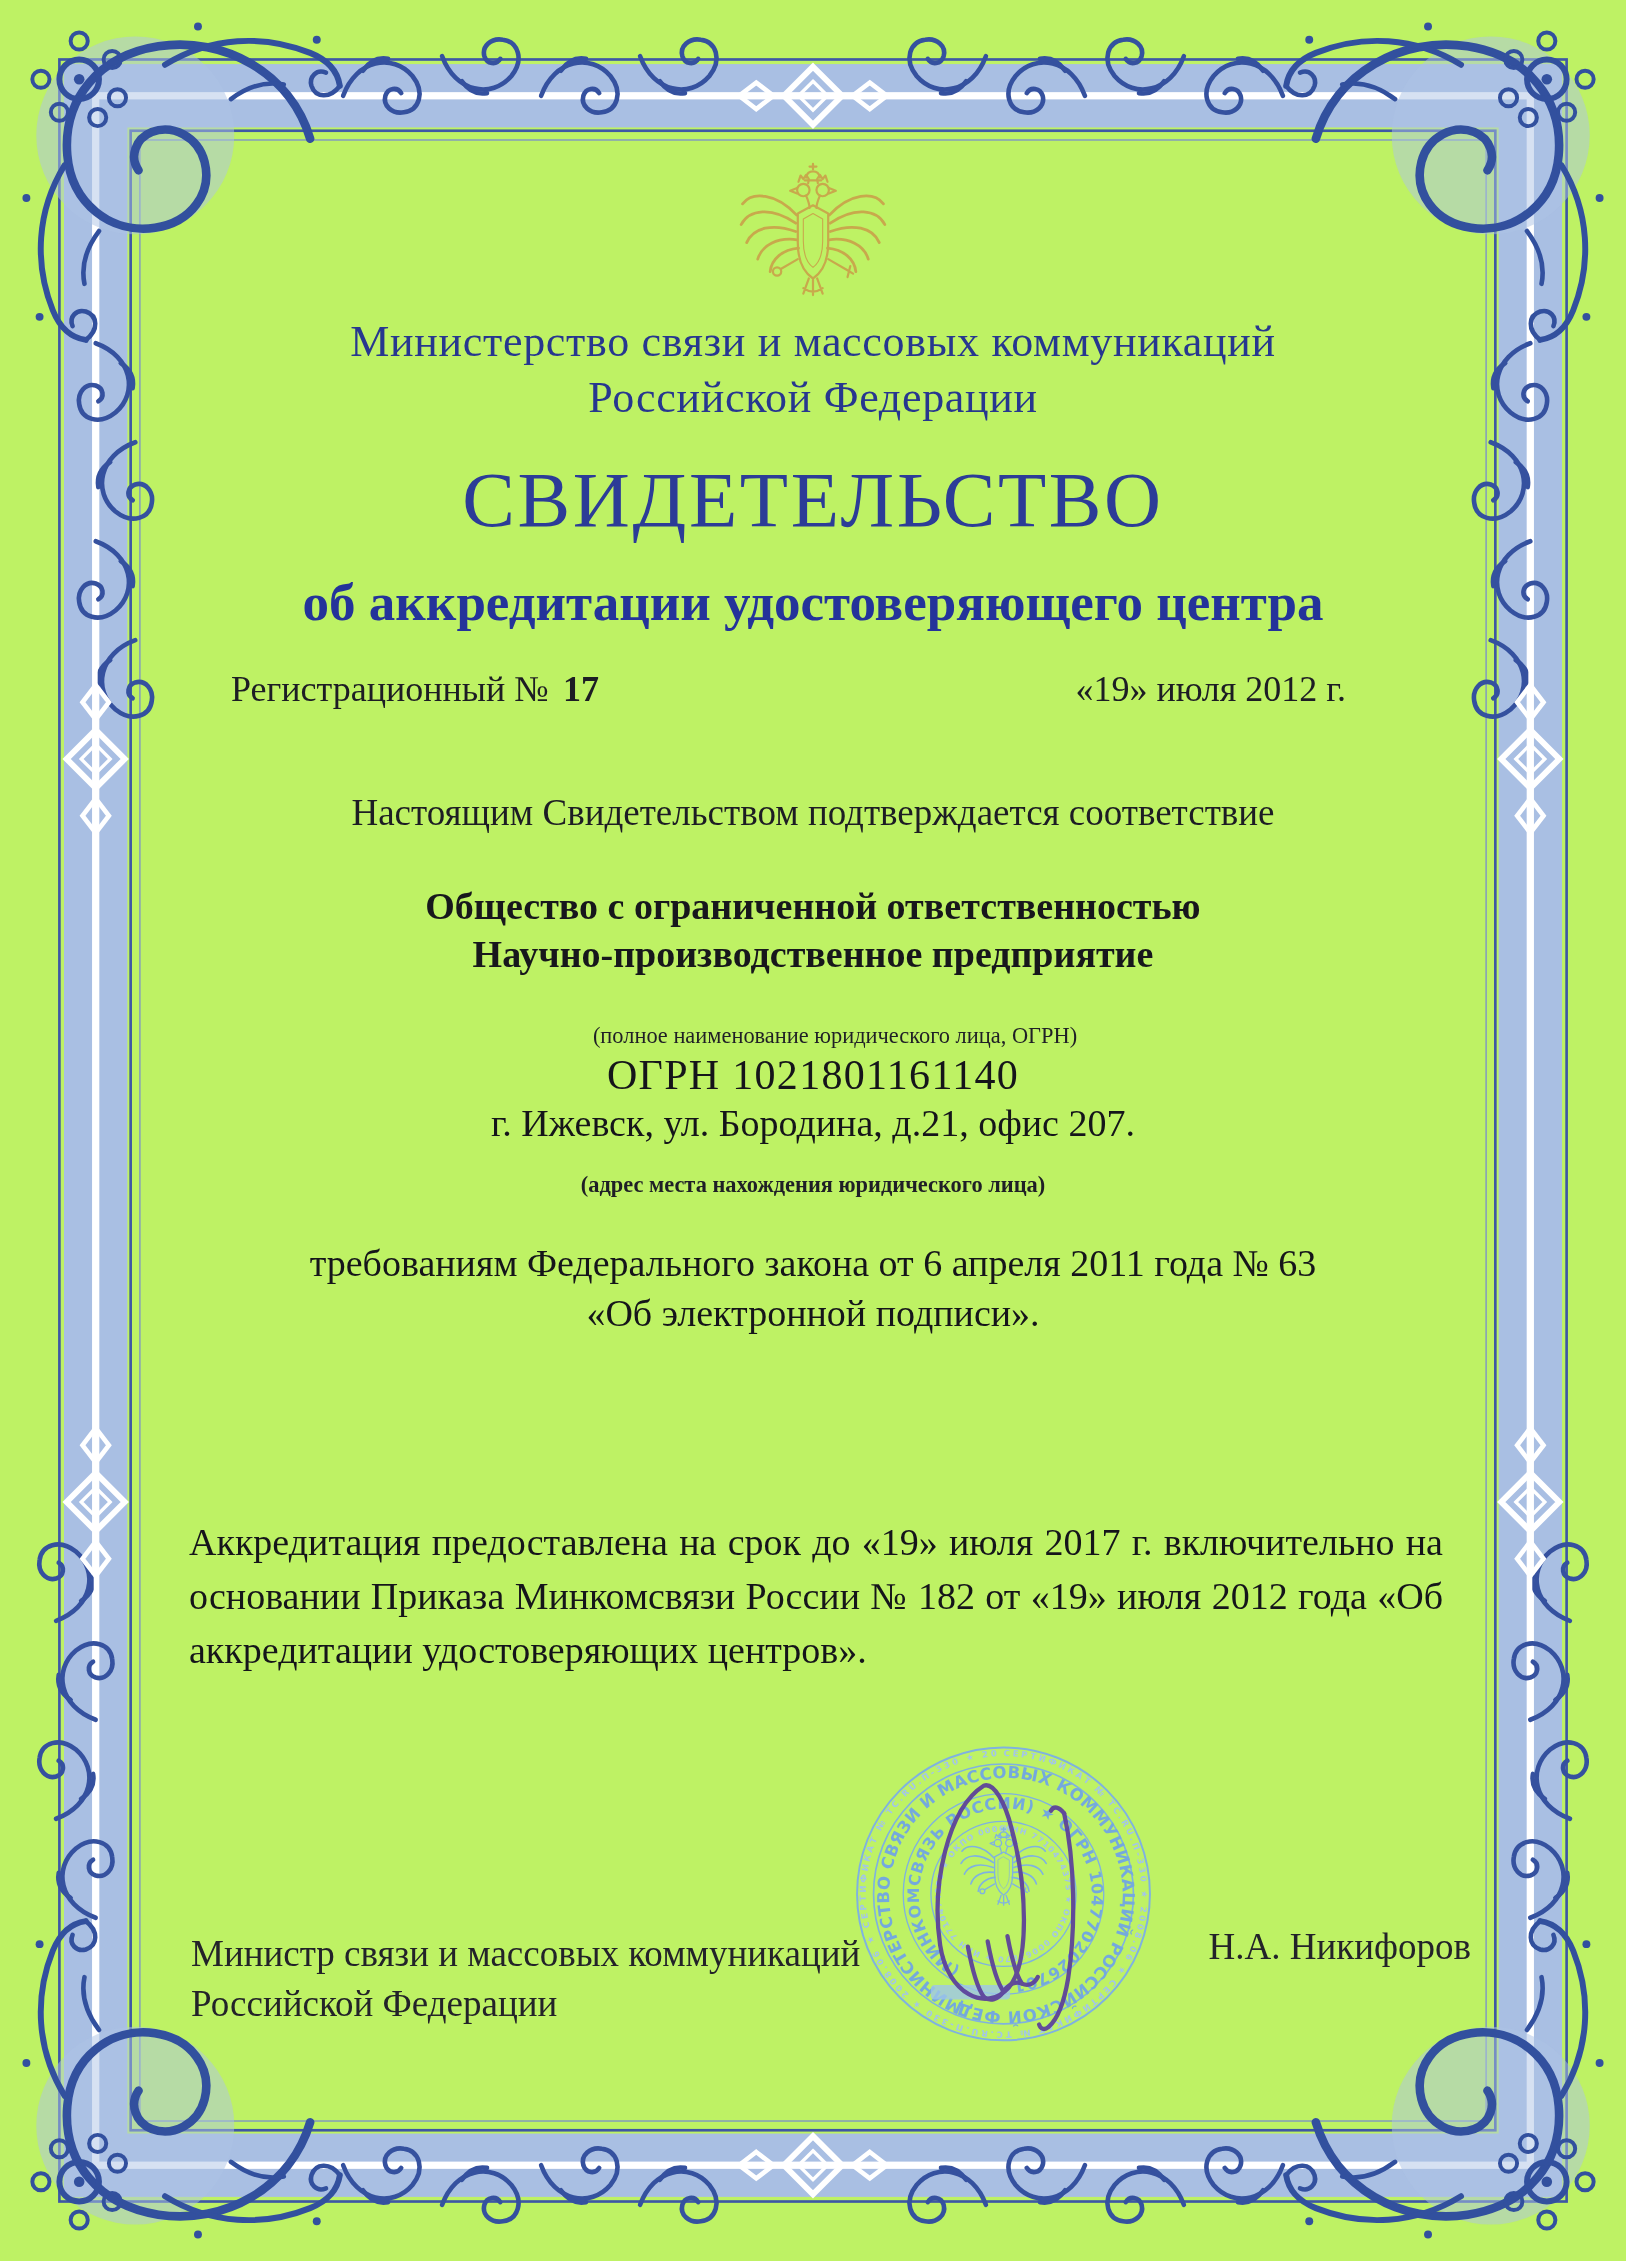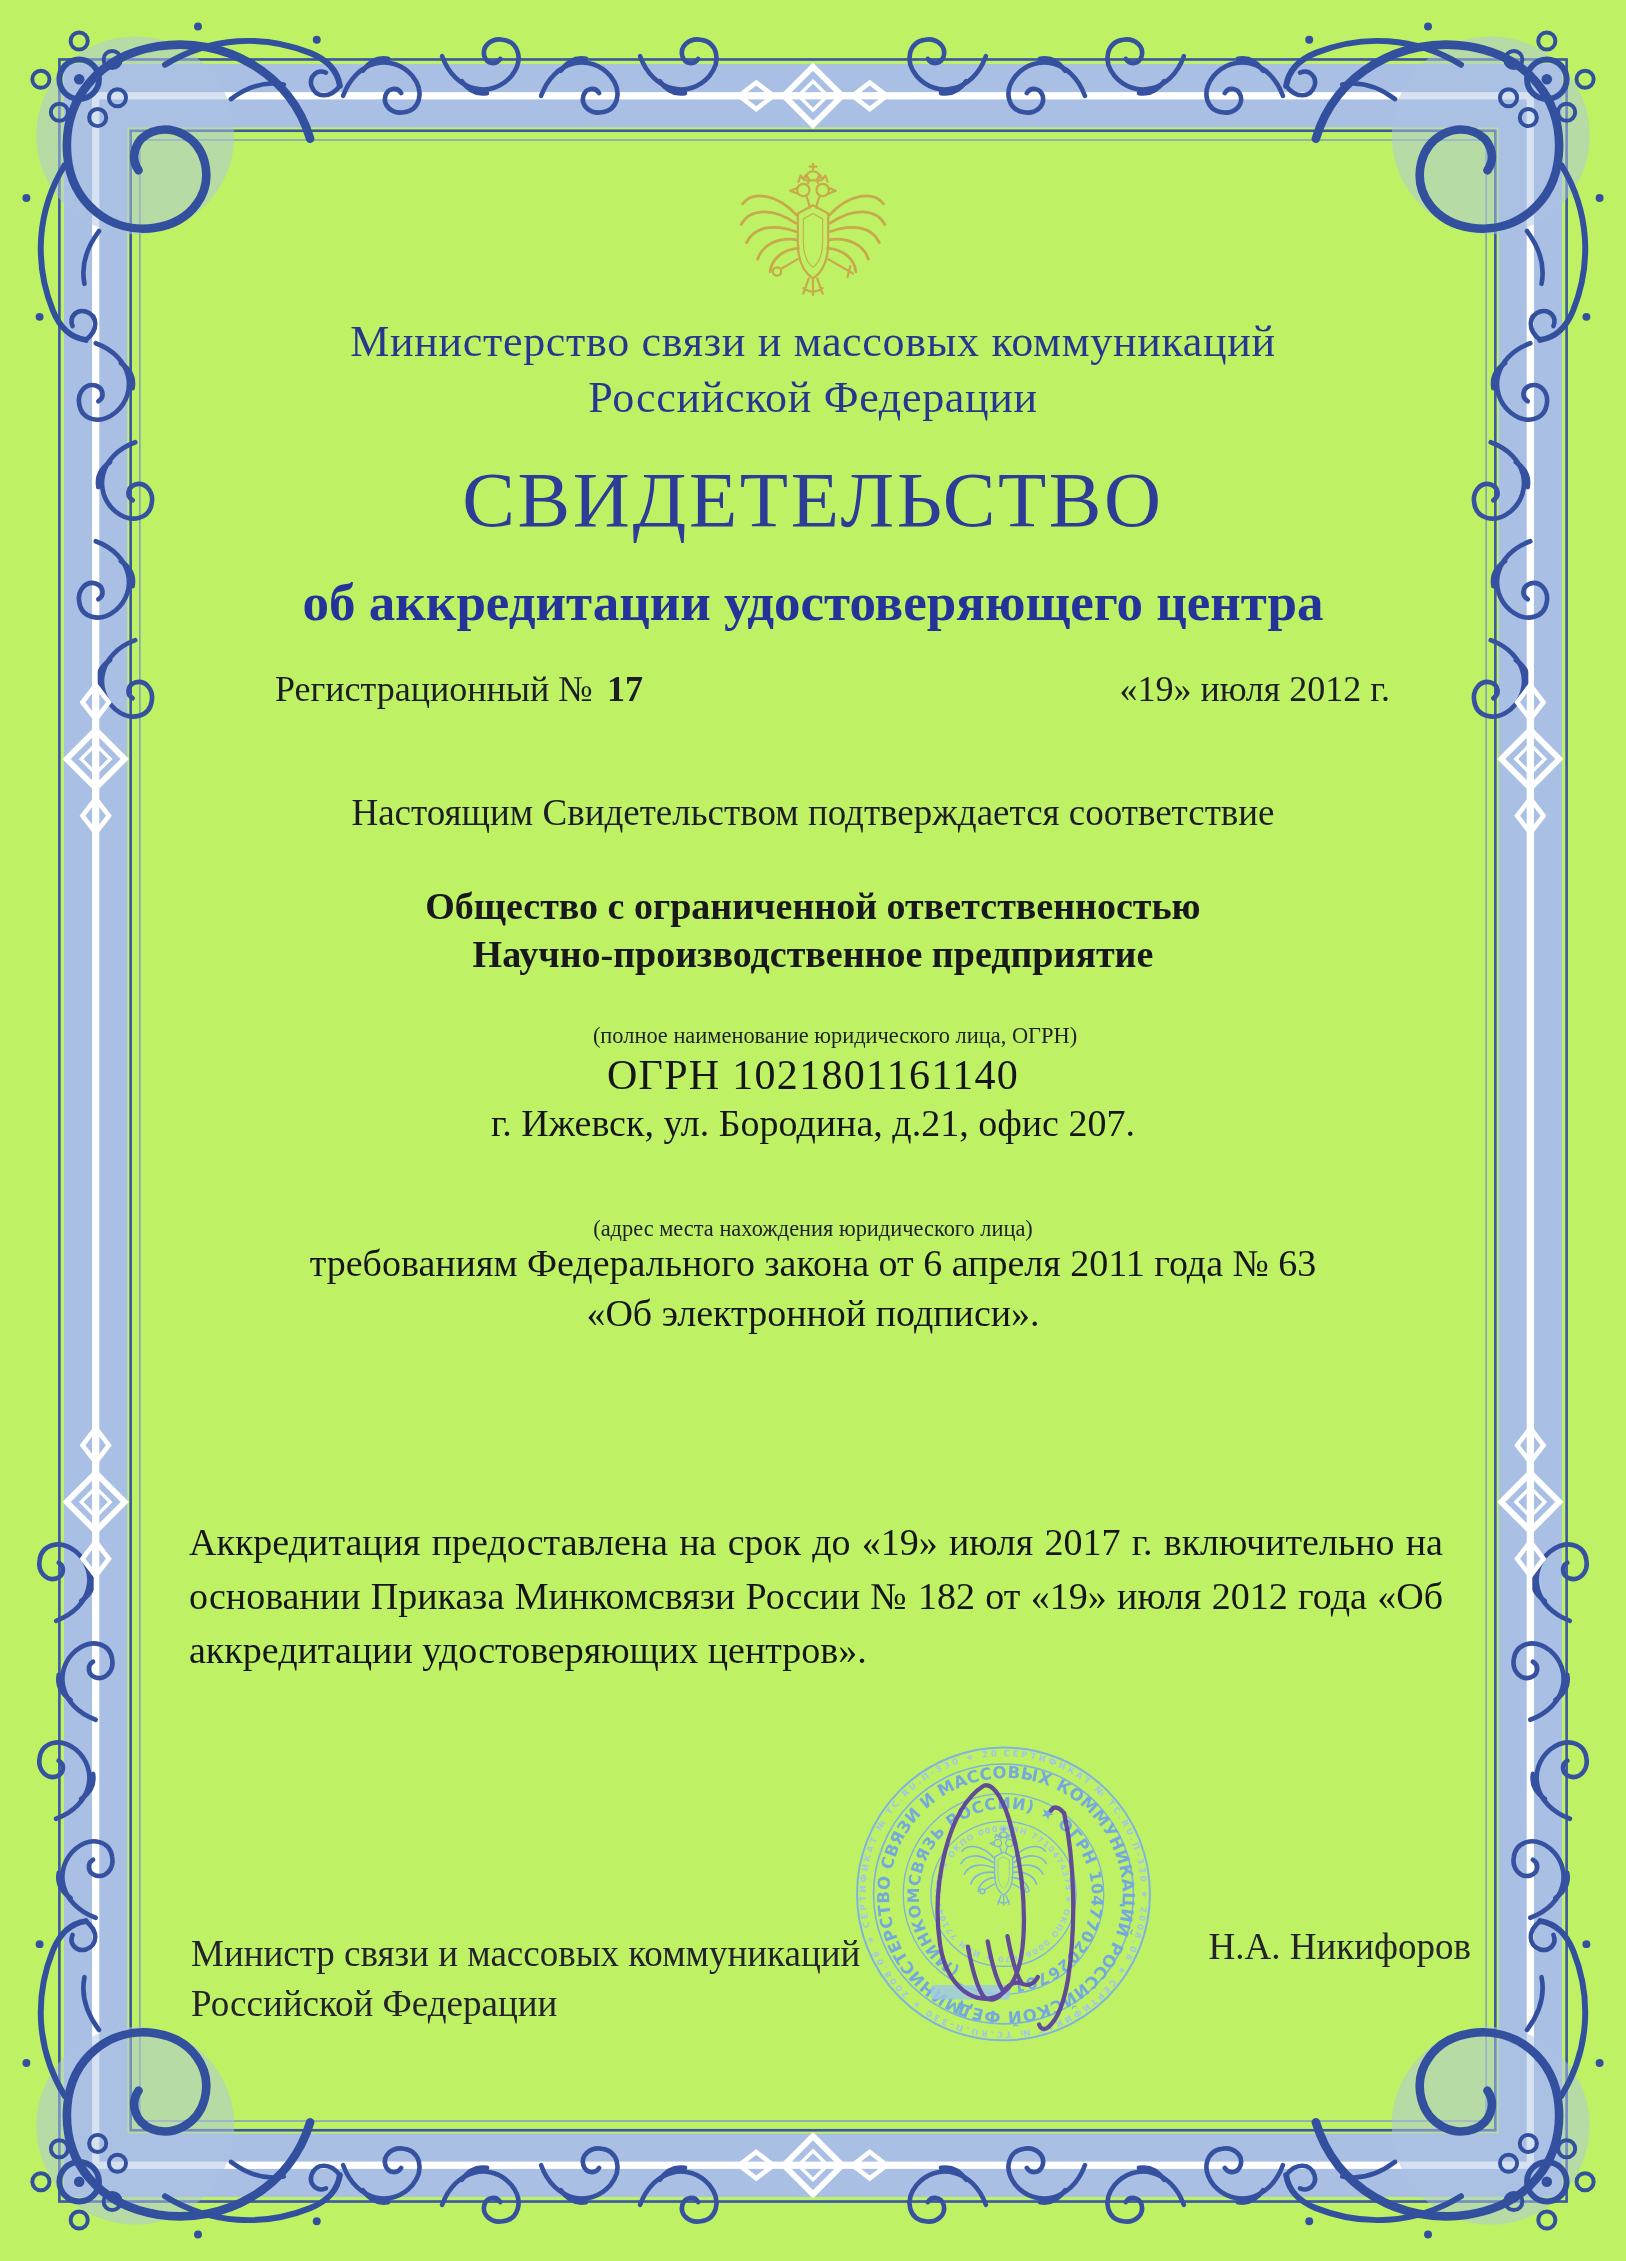--- a/index.html
+++ b/index.html
@@ -14,28 +14,28 @@
   .abs{position:absolute;}
   .center{left:0;right:0;text-align:center;}
   .emblem{position:absolute;left:737px;top:162px;width:152px;height:139px;}
   .ministry{top:314px;font-size:44px;line-height:55px;color:#27378f;letter-spacing:0.7px;}
   .ministry2{top:370px;}
   .main-title{top:455px;font-size:79px;letter-spacing:2.6px;color:#2c3c97;font-weight:400;}
   .subtitle{top:572px;font-size:53px;font-weight:700;color:#24339a;}
   .regline{
     top:668px;left:231px;width:1115px;
     display:flex;justify-content:space-between;align-items:center;
-    font-size:36px;color:#1d1d24;margin-left:44px;
+    font-size:36px;color:#1d1d24;
   }
   .regnum{font-weight:700;margin-left:14.5px;}
   .statement{top:791px;font-size:37px;color:#1d1d24;}
   .orgline{font-size:38px;font-weight:700;color:#17171c;}
   .org1{top:884px;} .org2{top:932px;} .org3{top:979px;}
   .caption{font-size:22.4px;color:#1f1f26;}
-  .cap1{top:1023px;margin-left:44px;} .cap2{top:1216px;}
+  .cap1{top:1023px;margin-left:44px;} .cap2{top:1172px;font-weight:bold;}
   .ogrn{top:1051px;font-size:42px;letter-spacing:1.3px;color:#15151a;}
   .address{top:1101px;font-size:38px;color:#15151a;}
   .law1{top:1241px;font-size:38px;color:#15151a;}
   .law2{top:1291px;font-size:38px;color:#15151a;}
   .paragraph{
     top:1515px;left:189px;width:1254px;
     font-size:38px;line-height:54px;color:#15151a;
     text-align:justify;text-align-last:left;
   }
   .minister{left:191px;font-size:37px;color:#232329;line-height:50px;margin-top:44px;}

